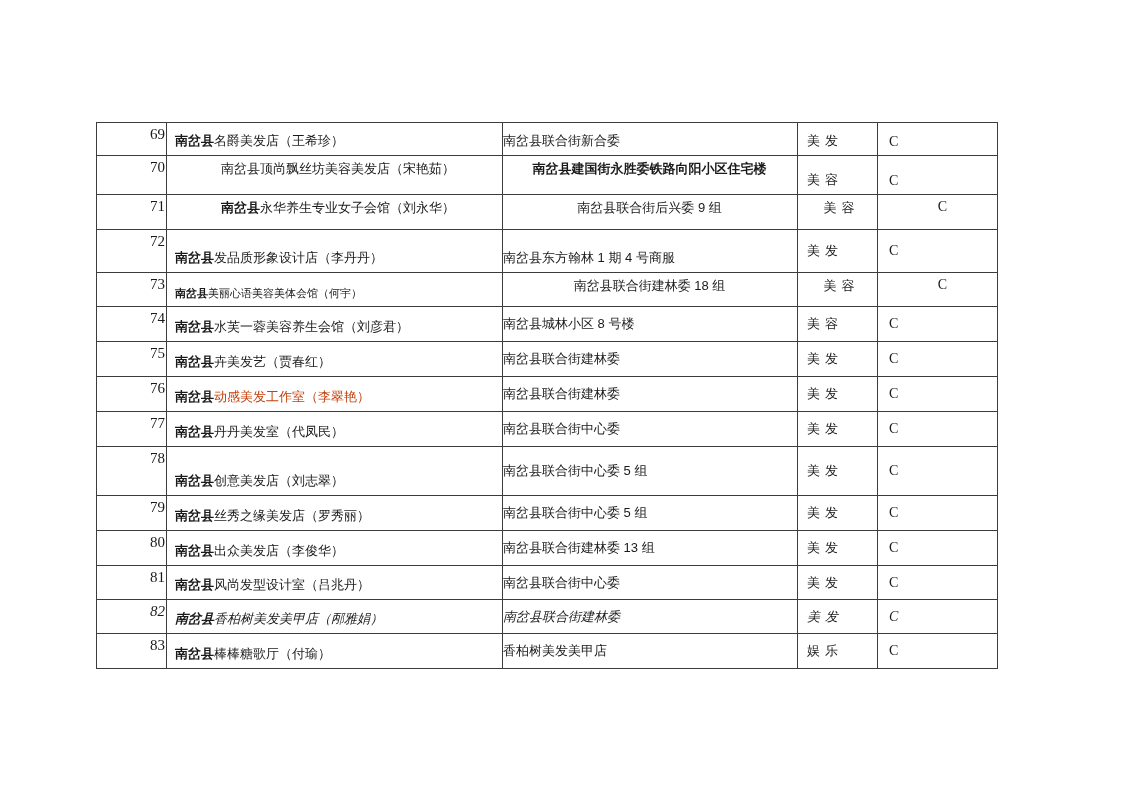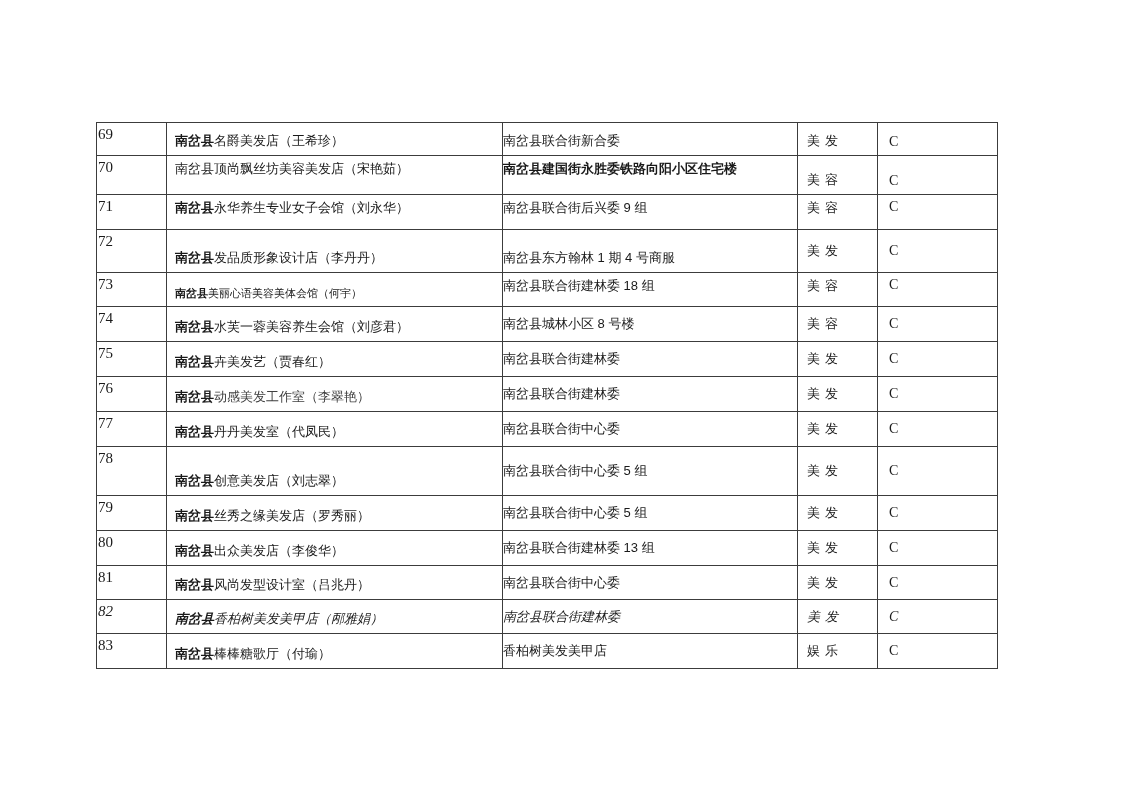--- a/index.html
+++ b/index.html
@@ -26,48 +26,48 @@
     font-size: 13px;
     color: #1a1a1a;
   }
   table.biz-table td {
     border: 1px solid #3c3c3c;
     overflow: hidden;
     white-space: nowrap;
   }
   
   td.c-num {
-    text-align: left;
+    text-align: right;
     vertical-align: top;
     padding-top: 3px;
     font-family: "Liberation Serif", serif;
     font-size: 15px;
   }
   td.c-name { padding-left: 8px; margin-top: 40px; }
   td.c-addr { padding-left: 0; }
   td.c-cat  { padding-left: 9px; font-family: "Liberation Serif", serif; }
   td.c-cat span { letter-spacing: 5px; margin-top: 39px; }
   td.c-grade { padding-left: 11px; font-family: "Liberation Serif", serif; font-size: 14px; }
 
   
-  .v-top { vertical-align: top; padding-top: 4px; }
+  .v-top { vertical-align: top; padding-top: 4px; text-align: center; }
   .v-mid { vertical-align: middle; }
   .v-bot { vertical-align: bottom; padding-bottom: 5px; }
 
   
   .variant-default .prefix { font-weight: 700; }
   .variant-muted  .prefix { font-weight: 700; }
   .variant-small  .prefix { font-weight: 700; }
   .variant-serif {
     font-family: "Liberation Serif", serif;
   }
   .variant-serif .prefix { font-weight: 400; }
   .variant-small { font-size: 11px; }
   .variant-muted .rest {
-    color: #404040;
+    color: #c2410c;
     font-family: "Liberation Serif", serif;
   }
   td.c-addr.serif { font-family: "Liberation Serif", serif; font-weight: bold; }
 </style>
 </head>
 <body>
 
 <div class="page">
   <table class="biz-table">
     <colgroup>

